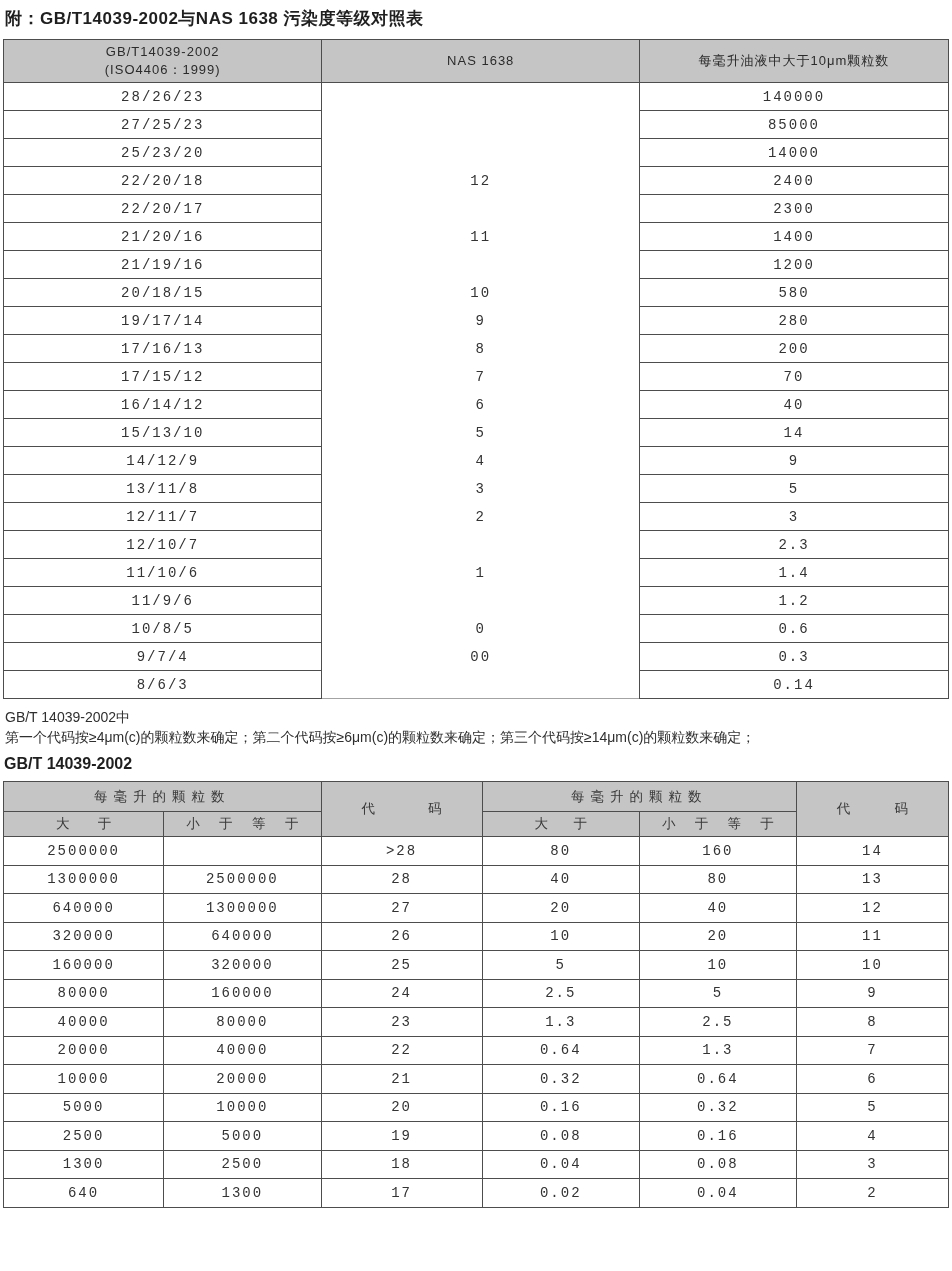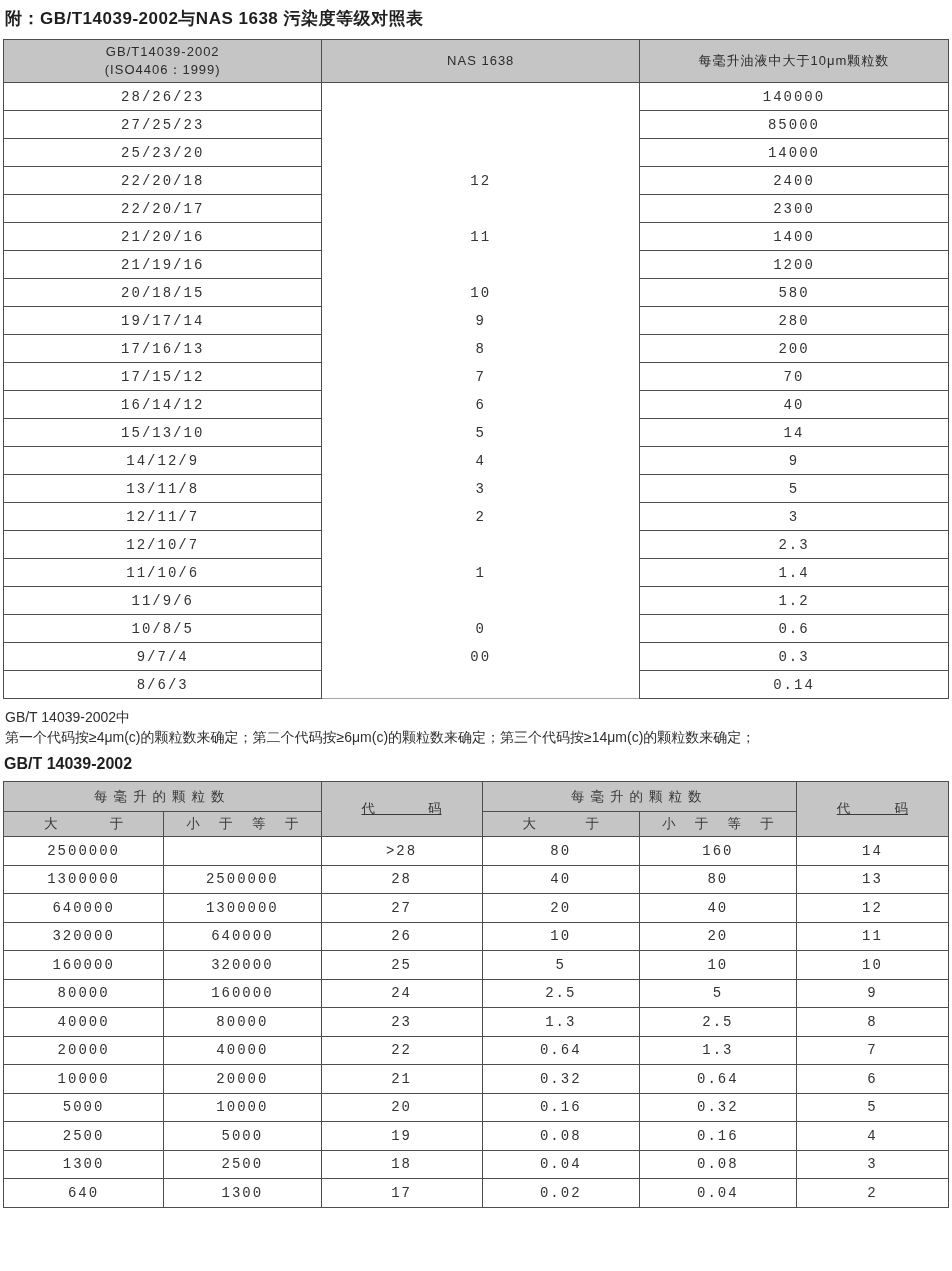--- a/index.html
+++ b/index.html
@@ -78,26 +78,25 @@
     font-size: 13.5px;
     color: #3a3a3a;
   }
   .t2 .h-group { height: 27px; letter-spacing: 6px; }
   .t2 .h-sub   { height: 24px; }
   .t2 .h-code  {
     text-align: justify;
     text-align-last: justify;
     padding: 16px 40px;
     letter-spacing: 0;
-    text-decoration: underline;
   }
   .t2 .h-gt {
     text-align: justify;
     text-align-last: justify;
-    padding: 0 40px;
+    padding: 0 52px;
   }
   .t2 .h-le {
     text-align: justify;
     text-align-last: justify;
     padding: 0 22px;
     margin-left: 44px;
   }
   .t2 td {
     height: 25.5px;
     font-family: "Liberation Mono", monospace;

